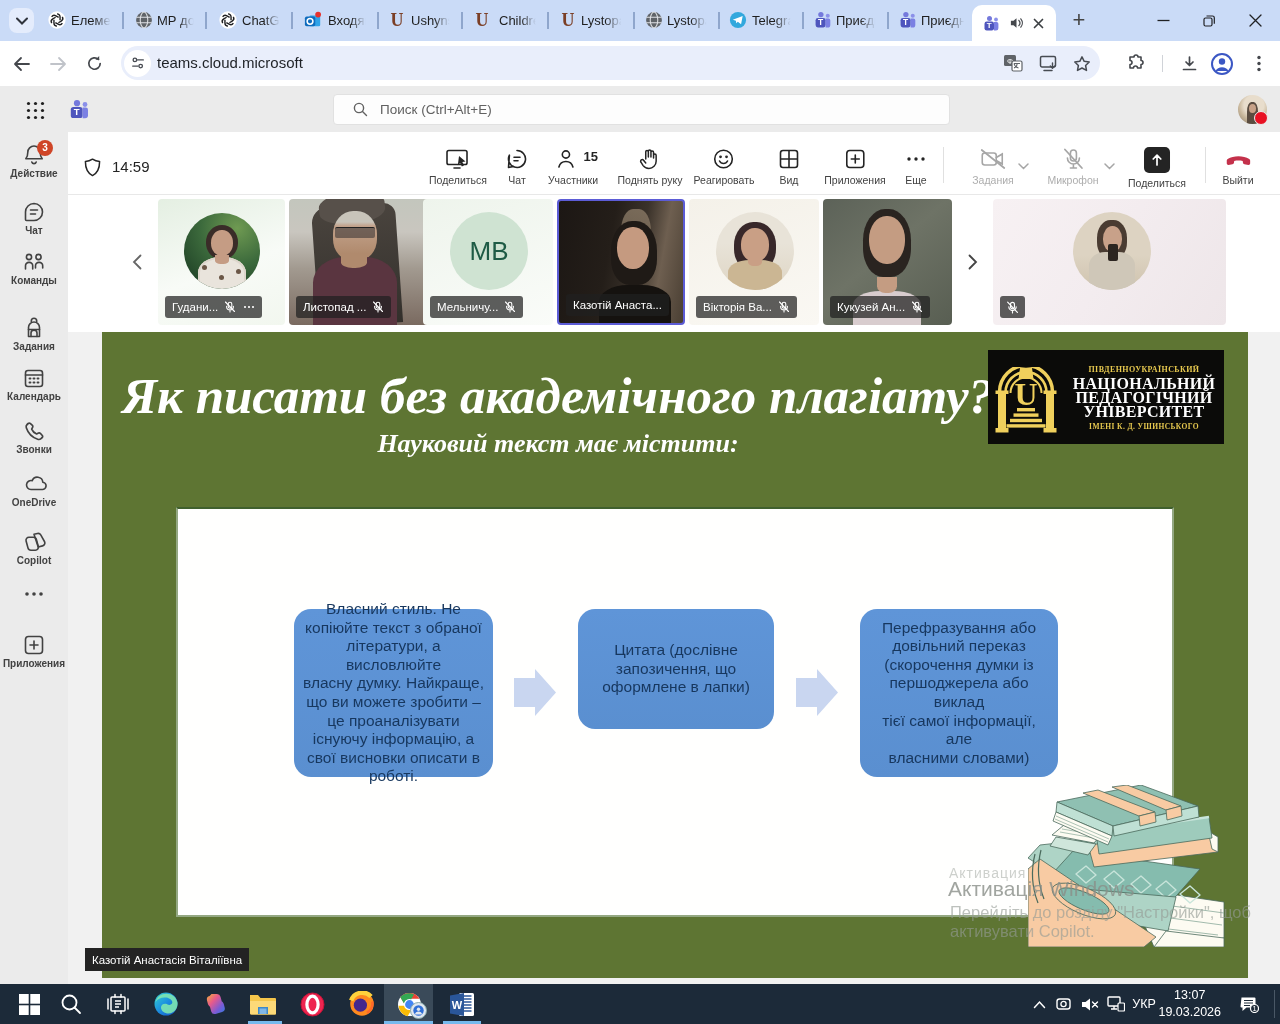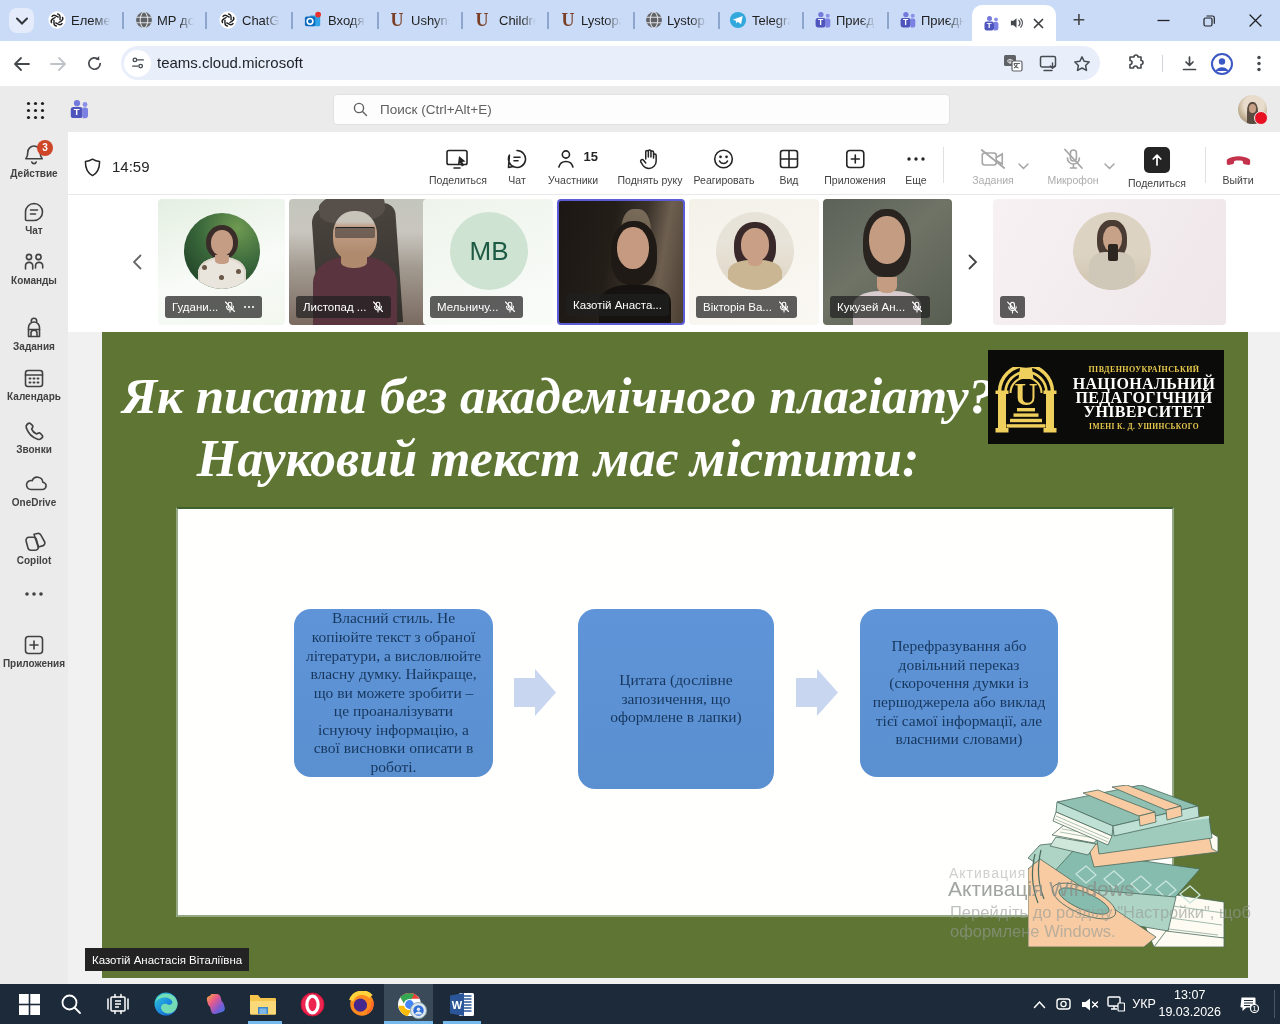--- a/index.html
+++ b/index.html
@@ -50,21 +50,21 @@
 
 #striprow { position:absolute; left:68px; top:195px; width:1212px; height:137px; background:#fff; }
 .vtile { position:absolute; top:4px; height:126px; border-radius:4px; overflow:hidden; }
 .vlabel { position:absolute; left:7px; bottom:7px; height:22px; background:rgba(32,32,32,0.72); border-radius:3px; color:#fff; font-size:11.5px; display:flex; align-items:center; padding:0 7px; white-space:nowrap; }
 .chevtile { position:absolute; top:4px; width:33px; height:126px; background:#fff; border-radius:4px; display:flex; align-items:center; justify-content:center; color:#555; }
 
 
 #stagearea { position:absolute; left:68px; top:332px; width:1212px; height:652px; background:#f1f1f1; }
 #slide { position:absolute; left:34px; top:0px; width:1146px; height:646px; background:#5e7533; }
 #slidepanel { position:absolute; left:74px; top:175px; width:998px; height:410px; background:#fffffe; border-style:solid; border-width:2px; border-color:#40602e #94a883 #94a883 #94a883; }
-.bluebox { position:absolute; background:linear-gradient(180deg,#5f95d8,#5a8fd0); border-radius:17px; color:#17375e; font-family:Liberation Serif, serif; font-size:15.5px; line-height:18.6px; text-align:center; display:flex; align-items:center; justify-content:center; }
+.bluebox { position:absolute; background:linear-gradient(180deg,#5f95d8,#5a8fd0); border-radius:17px; color:#17375e; font-family:Liberation Sans, sans-serif; font-size:15.5px; line-height:18.6px; text-align:center; display:flex; align-items:center; justify-content:center; }
 #title1, #title2 { position:absolute; left:0; width:912px; text-align:center; color:#fff; font-family:"Liberation Serif", serif; font-style:italic; font-weight:bold; }
 .wm { position:absolute; font-family:"Liberation Sans", sans-serif; white-space:nowrap; }
 
 
 #nametip { position:absolute; left:85px; top:948px; height:23px; background:#232323; color:#fff; font-size:11.5px; display:flex; align-items:center; padding:0 7px; }
 
 
 #taskbar { position:absolute; left:0; top:984px; width:1280px; height:40px; background:#1c2a39; }
 .tbi { position:absolute; top:0; height:40px; display:flex; align-items:center; justify-content:center; }
 .tbunder { position:absolute; top:37px; height:3px; background:#76b9ed; }
@@ -619,21 +619,21 @@
             <path d="M2.6 5.4 a3.4 3.4 0 0 0 6.8 0 M6 8.8 V11"></path>
             <path d="M1.5 1 L10.5 10.5"></path>
           </svg>
     </div>
   </div>
 </div>
 
 <div id="stagearea">
   <div id="slide">
     <div id="title1" style="top:35px;font-size:51px;">Як писати без академічного плагіату?</div>
-    <div id="title2" style="top:97px;font-size:52px;">Науковий текст має містити:</div>
+    <div id="title2" style="top:97px;font-size:26px;">Науковий текст має містити:</div>
     <div id="unilogo" style="position:absolute;left:886px;top:18px;width:236px;height:94px;background:#0b0b09;">
       <svg style="position:absolute;left:7px;top:17px" width="62" height="67" viewBox="0 0 62 67">
         <g fill="#f0d05c">
           <rect x="3" y="27" width="8" height="34"></rect>
               <rect x="0.5" y="61" width="13" height="4.5"></rect>
               <rect x="0.5" y="23.5" width="13" height="3.5"></rect>
           <rect x="51" y="27" width="8" height="34"></rect>
               <rect x="48.5" y="61" width="13" height="4.5"></rect>
               <rect x="48.5" y="23.5" width="13" height="3.5"></rect>
         </g>
@@ -653,21 +653,21 @@
       </svg>
       <div style="position:absolute;left:84px;top:15px;width:144px;text-align:center">
         <div style="color:#e7c94f;font-size:8px;font-weight:bold;font-family:'Liberation Serif',serif;letter-spacing:0.4px;white-space:nowrap">ПІВДЕННОУКРАЇНСЬКИЙ</div>
         <div style="color:#fff;font-size:16px;font-weight:bold;font-family:'Liberation Serif',serif;line-height:14px;margin-top:3px;letter-spacing:0.3px">НАЦІОНАЛЬНИЙ<br>ПЕДАГОГІЧНИЙ<br>УНІВЕРСИТЕТ</div>
         <div style="color:#e7c94f;font-size:7.5px;font-weight:bold;font-family:'Liberation Serif',serif;margin-top:3px;letter-spacing:0.4px;white-space:nowrap">ІМЕНІ К. Д. УШИНСЬКОГО</div>
       </div>
     </div>
     <div id="slidepanel"></div>
 
     <div class="bluebox" style="left:192px;top:277px;width:199px;height:168px;padding:2px 6px">Власний стиль. Не<br>копіюйте текст з обраної<br>літератури, а висловлюйте<br>власну думку. Найкраще,<br>що ви можете зробити –<br>це проаналізувати<br>існуючу інформацію, а<br>свої висновки описати в<br>роботі.</div>
-    <div class="bluebox" style="left:476px;top:277px;width:196px;height:180px;padding:2px 22px">Цитата (дослівне<br>запозичення, що<br>оформлене в лапки)</div>
+    <div class="bluebox" style="left:476px;top:277px;width:196px;height:120px;padding:2px 22px">Цитата (дослівне<br>запозичення, що<br>оформлене в лапки)</div>
     <div class="bluebox" style="left:758px;top:277px;width:198px;height:168px;padding:2px 8px">Перефразування або<br>довільний переказ<br>(скорочення думки із<br>першоджерела або виклад<br>тієї самої інформації, але<br>власними словами)</div>
     <svg style="position:absolute;left:412px;top:337px" width="42" height="47" viewBox="0 0 42 47">
           <polygon points="0,9 21,9 21,0 42,23.5 21,47 21,38 0,38" fill="#c9d6f0"></polygon>
         </svg>
     <svg style="position:absolute;left:694px;top:337px" width="42" height="47" viewBox="0 0 42 47">
           <polygon points="0,9 21,9 21,0 42,23.5 21,47 21,38 0,38" fill="#c9d6f0"></polygon>
         </svg>
 
     <svg style="position:absolute;left:926px;top:453px" width="200" height="162" viewBox="0 0 200 162">
       <g stroke="#4a6a5c" stroke-width="0.8" stroke-linejoin="round">
@@ -712,21 +712,21 @@
         <polygon points="111,31 127,27 128,37 112,41" fill="#f8cba3"></polygon>
         <polygon points="138,25 153,21 154,31 139,35" fill="#f8cba3"></polygon>
         <polygon points="28,27 84,51 80,60 25,36" fill="#fdfbf2"></polygon>
         <path d="M28,31 L81,54 M27,34 L80,57" fill="none" stroke-width="0.7" stroke="#8aa99a"></path>
       </g>
     </svg>
 
     <div class="wm" style="left:847px;top:533px;font-size:14px;color:rgba(145,150,144,0.45);letter-spacing:1px">Активация</div>
     <div class="wm" style="left:846px;top:545px;font-size:21px;color:rgba(138,142,136,0.8)">Активація Windows</div>
     <div class="wm" style="left:848px;top:571px;font-size:16.5px;color:rgba(148,155,148,0.62)">Перейдіть до розділу "Настройки", щоб</div>
-    <div class="wm" style="left:848px;top:590px;font-size:16.5px;color:rgba(148,155,148,0.62)">оформлене Windows.</div>
+    <div class="wm" style="left:848px;top:590px;font-size:16.5px;color:rgba(148,155,148,0.62)">активувати Copilot.</div>
   </div>
 </div>
 
 <div id="nametip">Казотій Анастасія Віталіївна</div>
 
 <div id="taskbar">
   <div class="tbi" style="left:17px;width:25px">
         <svg width="21" height="21" viewBox="0 0 21 21">
           <g fill="#fff">
             <rect x="0" y="0" width="9.7" height="9.7"></rect>

